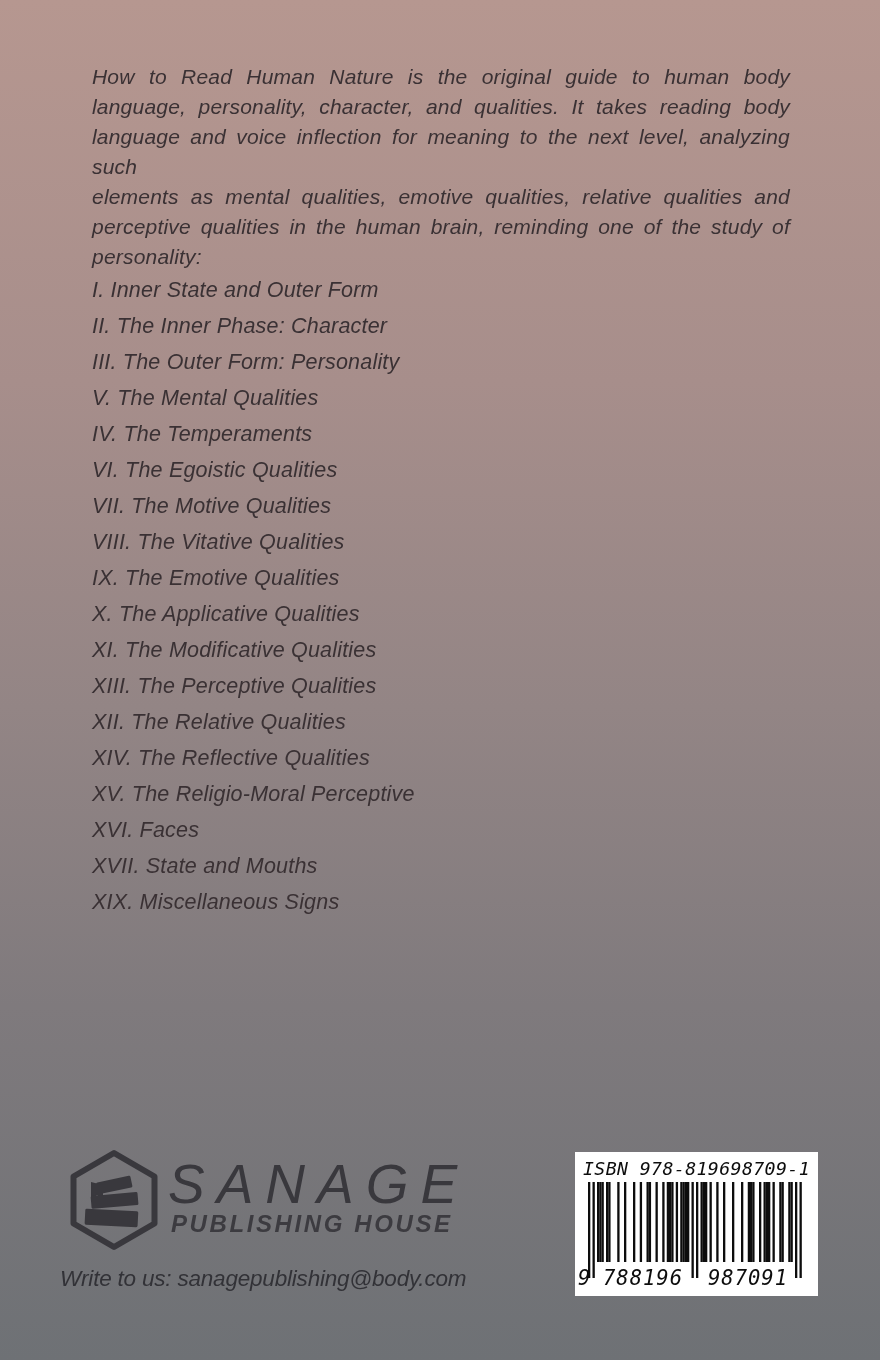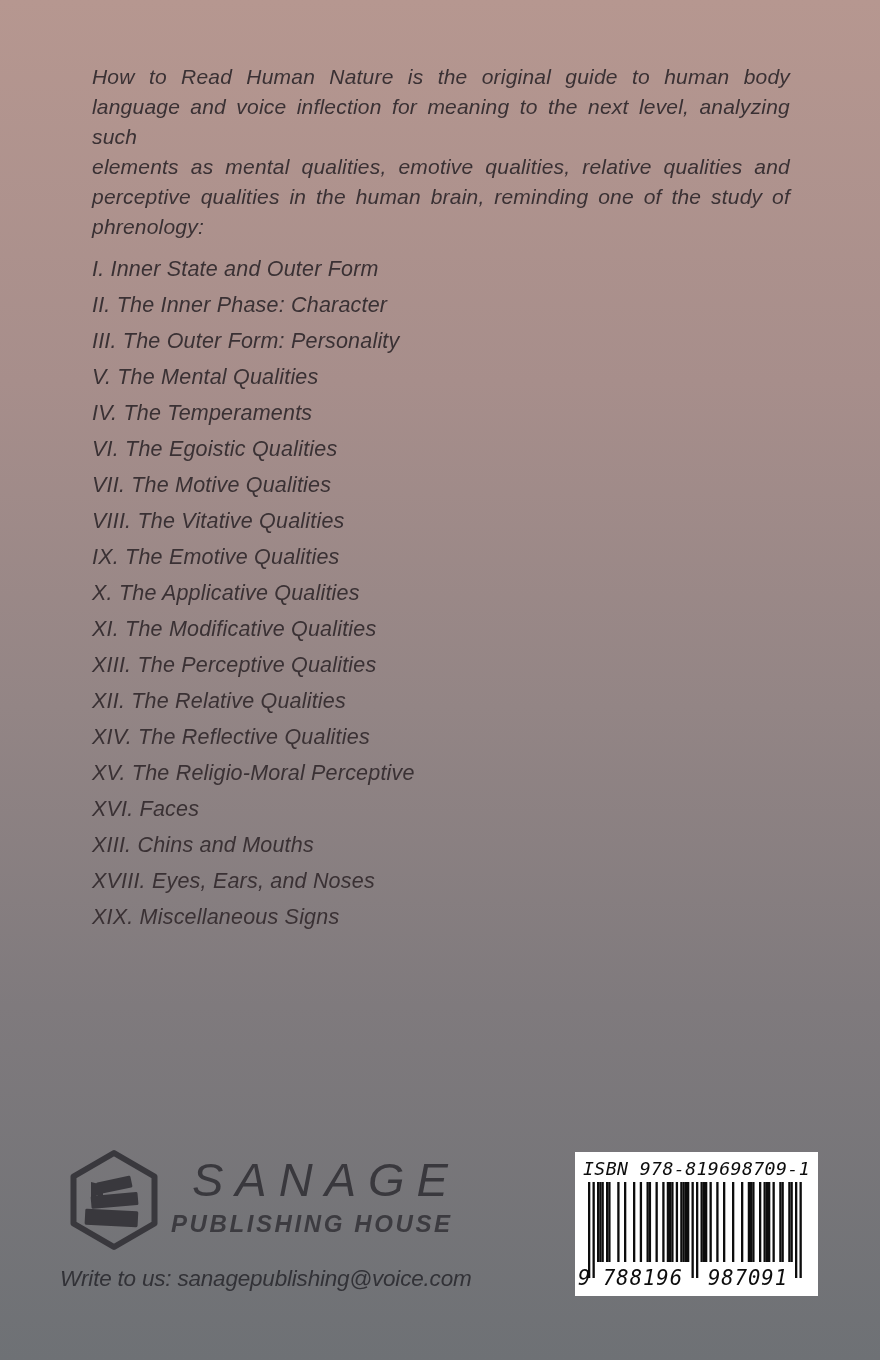--- a/index.html
+++ b/index.html
@@ -14,32 +14,31 @@
   .content{
     position:absolute;left:92px;top:62px;width:698px;
     color:#3a3134;
   }
   .intro-line{
     font-size:21px;line-height:30px;
     text-align:justify;text-align-last:justify;
     letter-spacing:.2px;
   }
   .intro-line.last{text-align:left;text-align-last:left;}
-  .chapters{margin-top:9px;}
+  .chapters{}
   .chapter-item{
     font-size:21.5px;line-height:36px;letter-spacing:.2px;
     white-space:nowrap;
   }
   .logo-block{position:absolute;left:64px;top:1146px;width:360px;height:110px;}
   .logo-hex{position:absolute;left:0;top:2px;}
   .publisher-name{
     position:absolute;left:104px;top:6px;
-    font-size:47px;letter-spacing:12px;color:#39383d;font-weight:400;
+    font-size:55px;letter-spacing:12px;color:#39383d;font-weight:400;
     white-space:nowrap;
-    margin-left:24px;
   }
   .publisher-tagline{
     position:absolute;left:107px;top:64px;
     font-size:24px;font-weight:bold;letter-spacing:2.6px;color:#3c3b40;
     white-space:nowrap;
   }
   .contact-line{
     position:absolute;left:60px;top:1266px;
     font-size:22.5px;letter-spacing:-.2px;color:#323237;
     white-space:nowrap;
@@ -58,45 +57,45 @@
   }
 </style>
 </head>
 <body>
 
 <div class="page">
 
   <div class="content">
     <div class="intro">
       <div class="intro-line">How to Read Human Nature is the original guide to human body</div>
+      <div class="intro-line">language, personality, character, and qualities. It takes reading body</div>
       <div class="intro-line">language and voice inflection for meaning to the next level, analyzing such</div>
       <div class="intro-line">elements as mental qualities, emotive qualities, relative qualities and</div>
       <div class="intro-line">perceptive qualities in the human brain, reminding one of the study of</div>
-      <div class="intro-line last">phrenology:</div>
+      <div class="intro-line last">personality:</div>
     </div>
 
     <div class="chapters">
       <div class="chapter-item">I. Inner State and Outer Form</div>
       <div class="chapter-item">II. The Inner Phase: Character</div>
       <div class="chapter-item">III. The Outer Form: Personality</div>
       <div class="chapter-item">V. The Mental Qualities</div>
       <div class="chapter-item">IV. The Temperaments</div>
       <div class="chapter-item">VI. The Egoistic Qualities</div>
       <div class="chapter-item">VII. The Motive Qualities</div>
       <div class="chapter-item">VIII. The Vitative Qualities</div>
       <div class="chapter-item">IX. The Emotive Qualities</div>
       <div class="chapter-item">X. The Applicative Qualities</div>
       <div class="chapter-item">XI. The Modificative Qualities</div>
       <div class="chapter-item">XIII. The Perceptive Qualities</div>
       <div class="chapter-item">XII. The Relative Qualities</div>
       <div class="chapter-item">XIV. The Reflective Qualities</div>
       <div class="chapter-item">XV. The Religio-Moral Perceptive</div>
       <div class="chapter-item">XVI. Faces</div>
-      <div class="chapter-item">XIII. Chins and Mouths</div>
-      <div class="chapter-item">XVIII. Eyes, Ears, and Noses</div>
+      <div class="chapter-item">XVII. State and Mouths</div>
       <div class="chapter-item">XIX. Miscellaneous Signs</div>
     </div>
   </div>
 
   <div class="logo-block">
     <svg class="logo-hex" width="100" height="104" viewBox="0 0 100 100" aria-hidden="true">
       <polygon points="50,3 90.5,26.5 90.5,73.5 50,97 9.5,73.5 9.5,26.5" fill="none" stroke="#39383d" stroke-width="6" stroke-linejoin="round"></polygon>
       <g fill="#39383d">
         <g transform="rotate(-12 50 36)">
           <rect x="33" y="29" width="35" height="12" rx="1.5"></rect>
@@ -107,21 +106,21 @@
         </g>
         <g transform="rotate(3 48 67)">
           <rect x="21" y="60" width="53" height="16" rx="1.5"></rect>
         </g>
       </g>
     </svg>
     <div class="publisher-name">SANAGE</div>
     <div class="publisher-tagline">PUBLISHING HOUSE</div>
   </div>
 
-  <div class="contact-line">Write to us: sanagepublishing@voice.com</div>
+  <div class="contact-line">Write to us: sanagepublishing@body.com</div>
 
   <div class="barcode-wrap">
     <svg class="barcode-svg" width="243" height="144" viewBox="0 0 243 144" aria-hidden="true">
       <rect class="bc-bg" x="0" y="0" width="243" height="144"></rect>
       <text class="isbn-label" x="121.5" y="23" text-anchor="middle">ISBN 978-819698709-1</text>
       <g class="bars">
           <rect x="13.00" y="30" width="2.31" height="96"></rect>
           <rect x="17.50" y="30" width="2.31" height="96"></rect>
           <rect x="22.00" y="30" width="2.31" height="80"></rect>
           <rect x="24.25" y="30" width="2.31" height="80"></rect>

